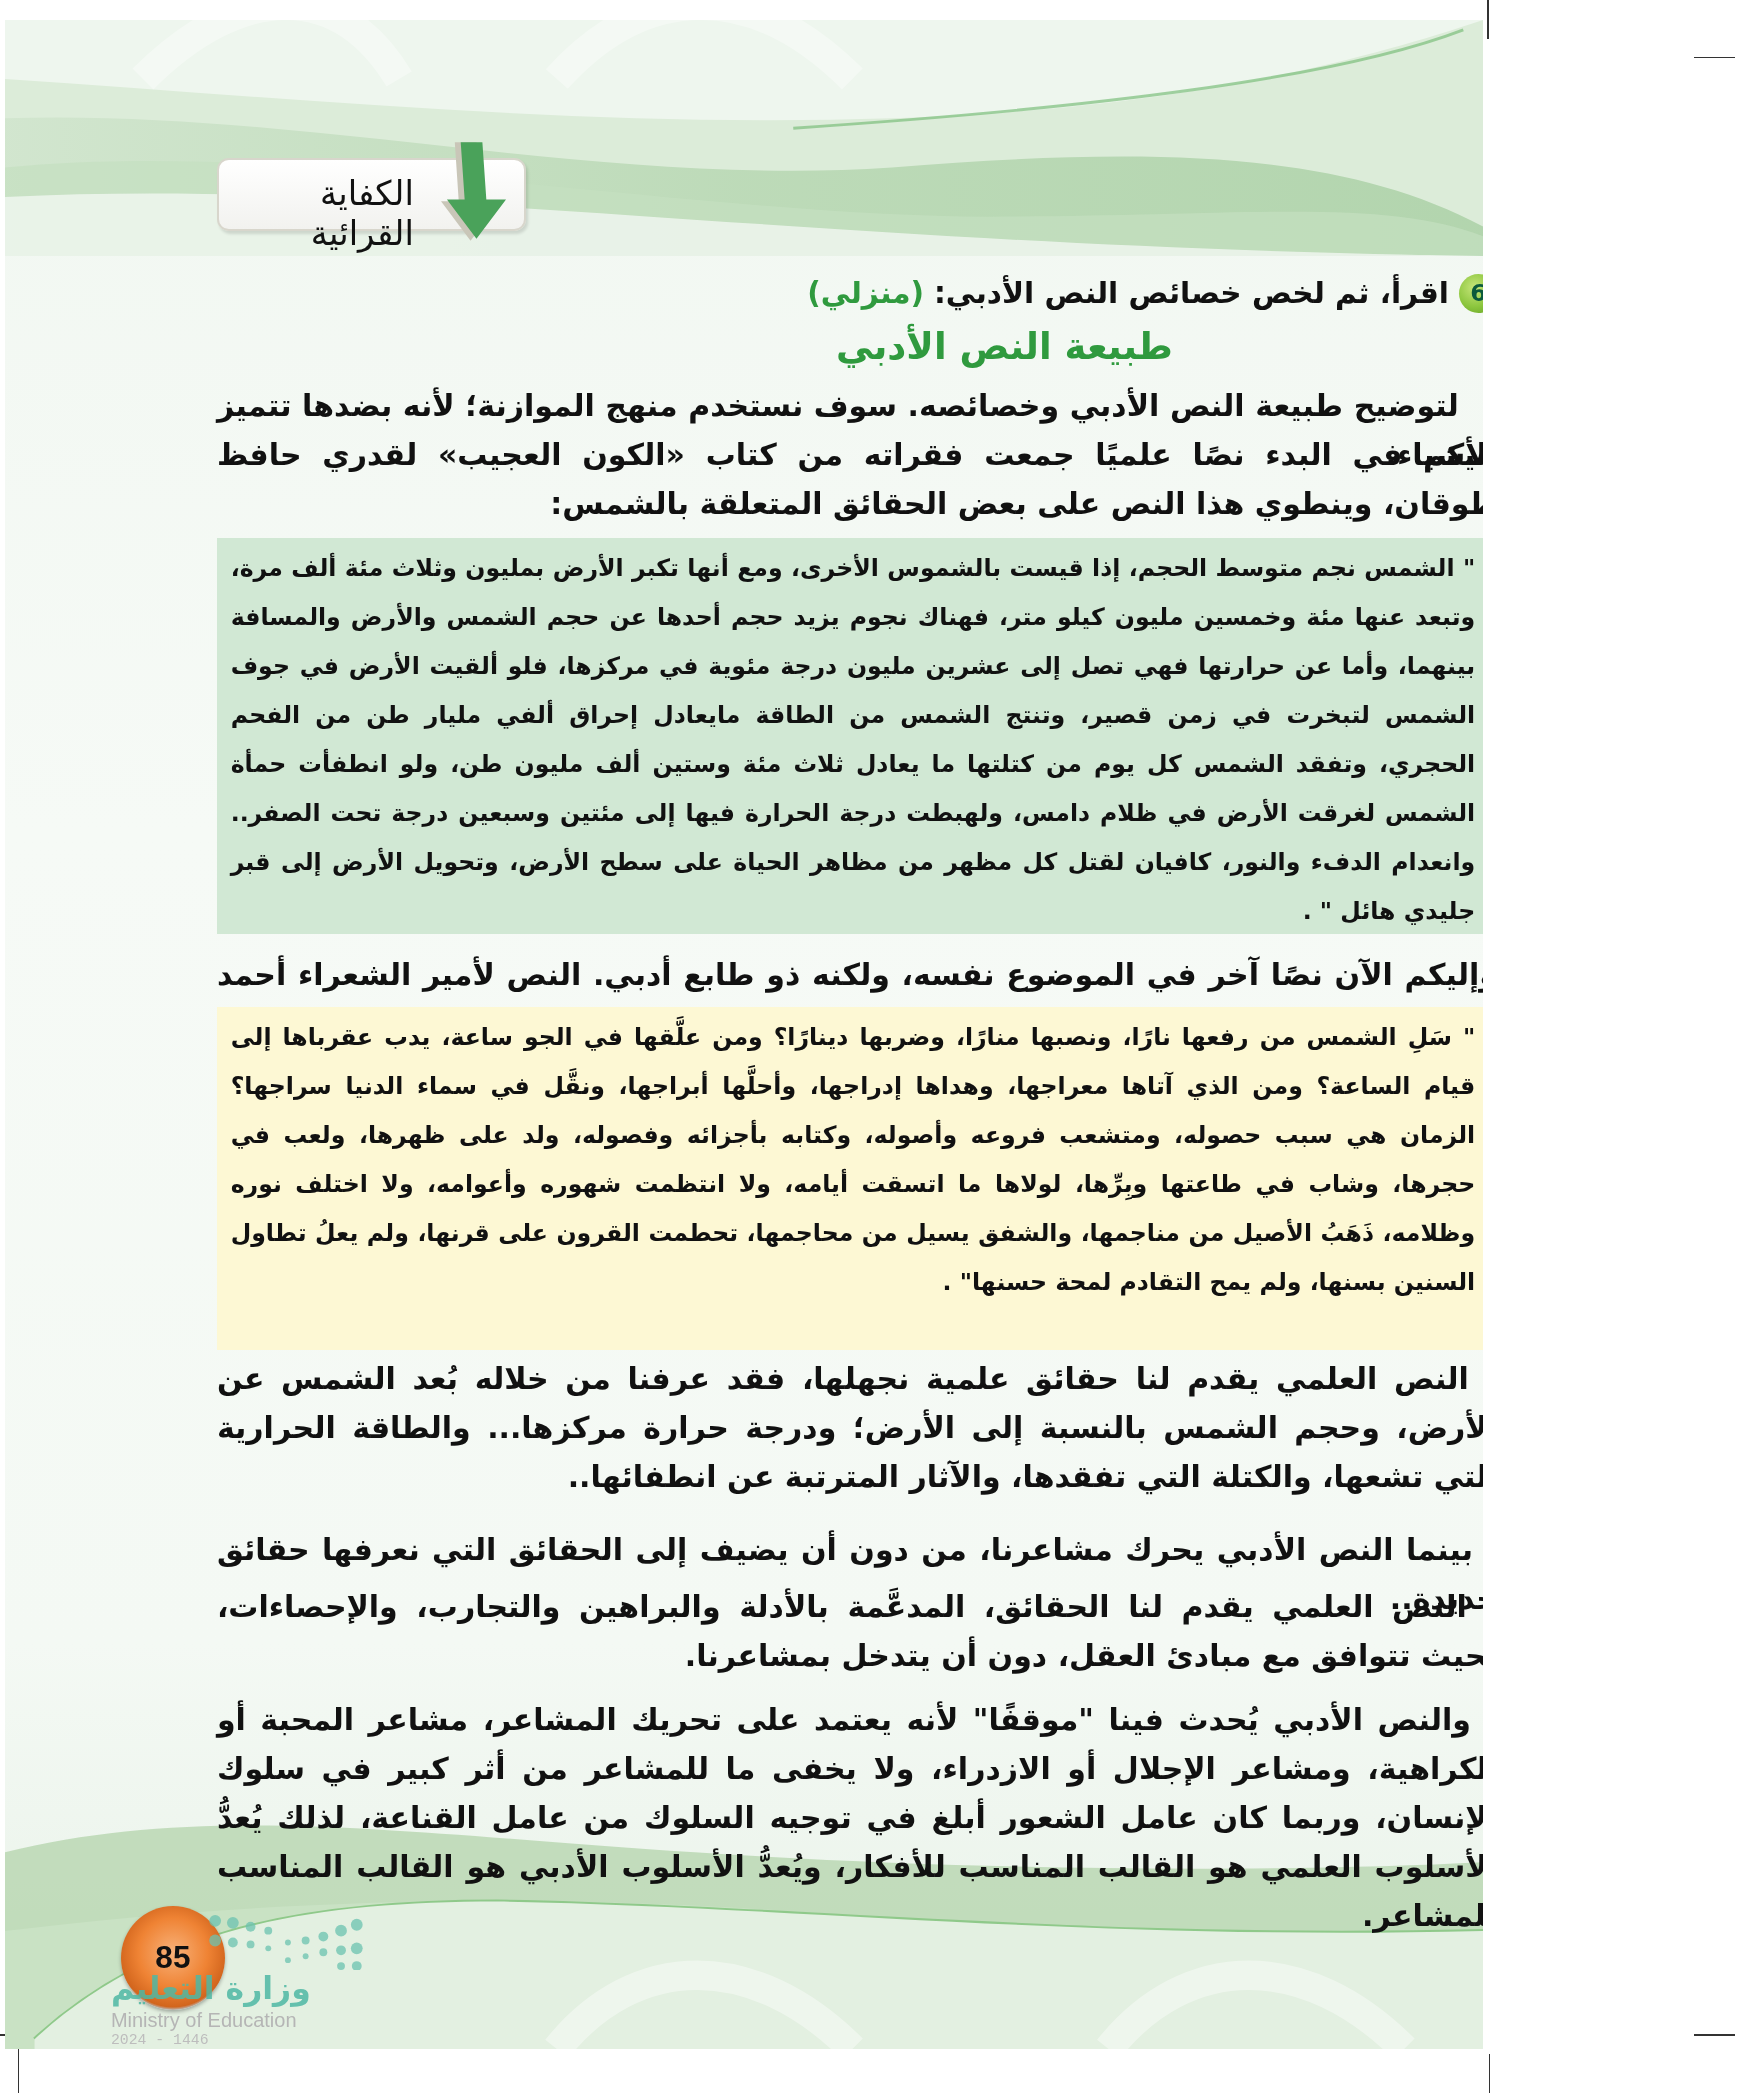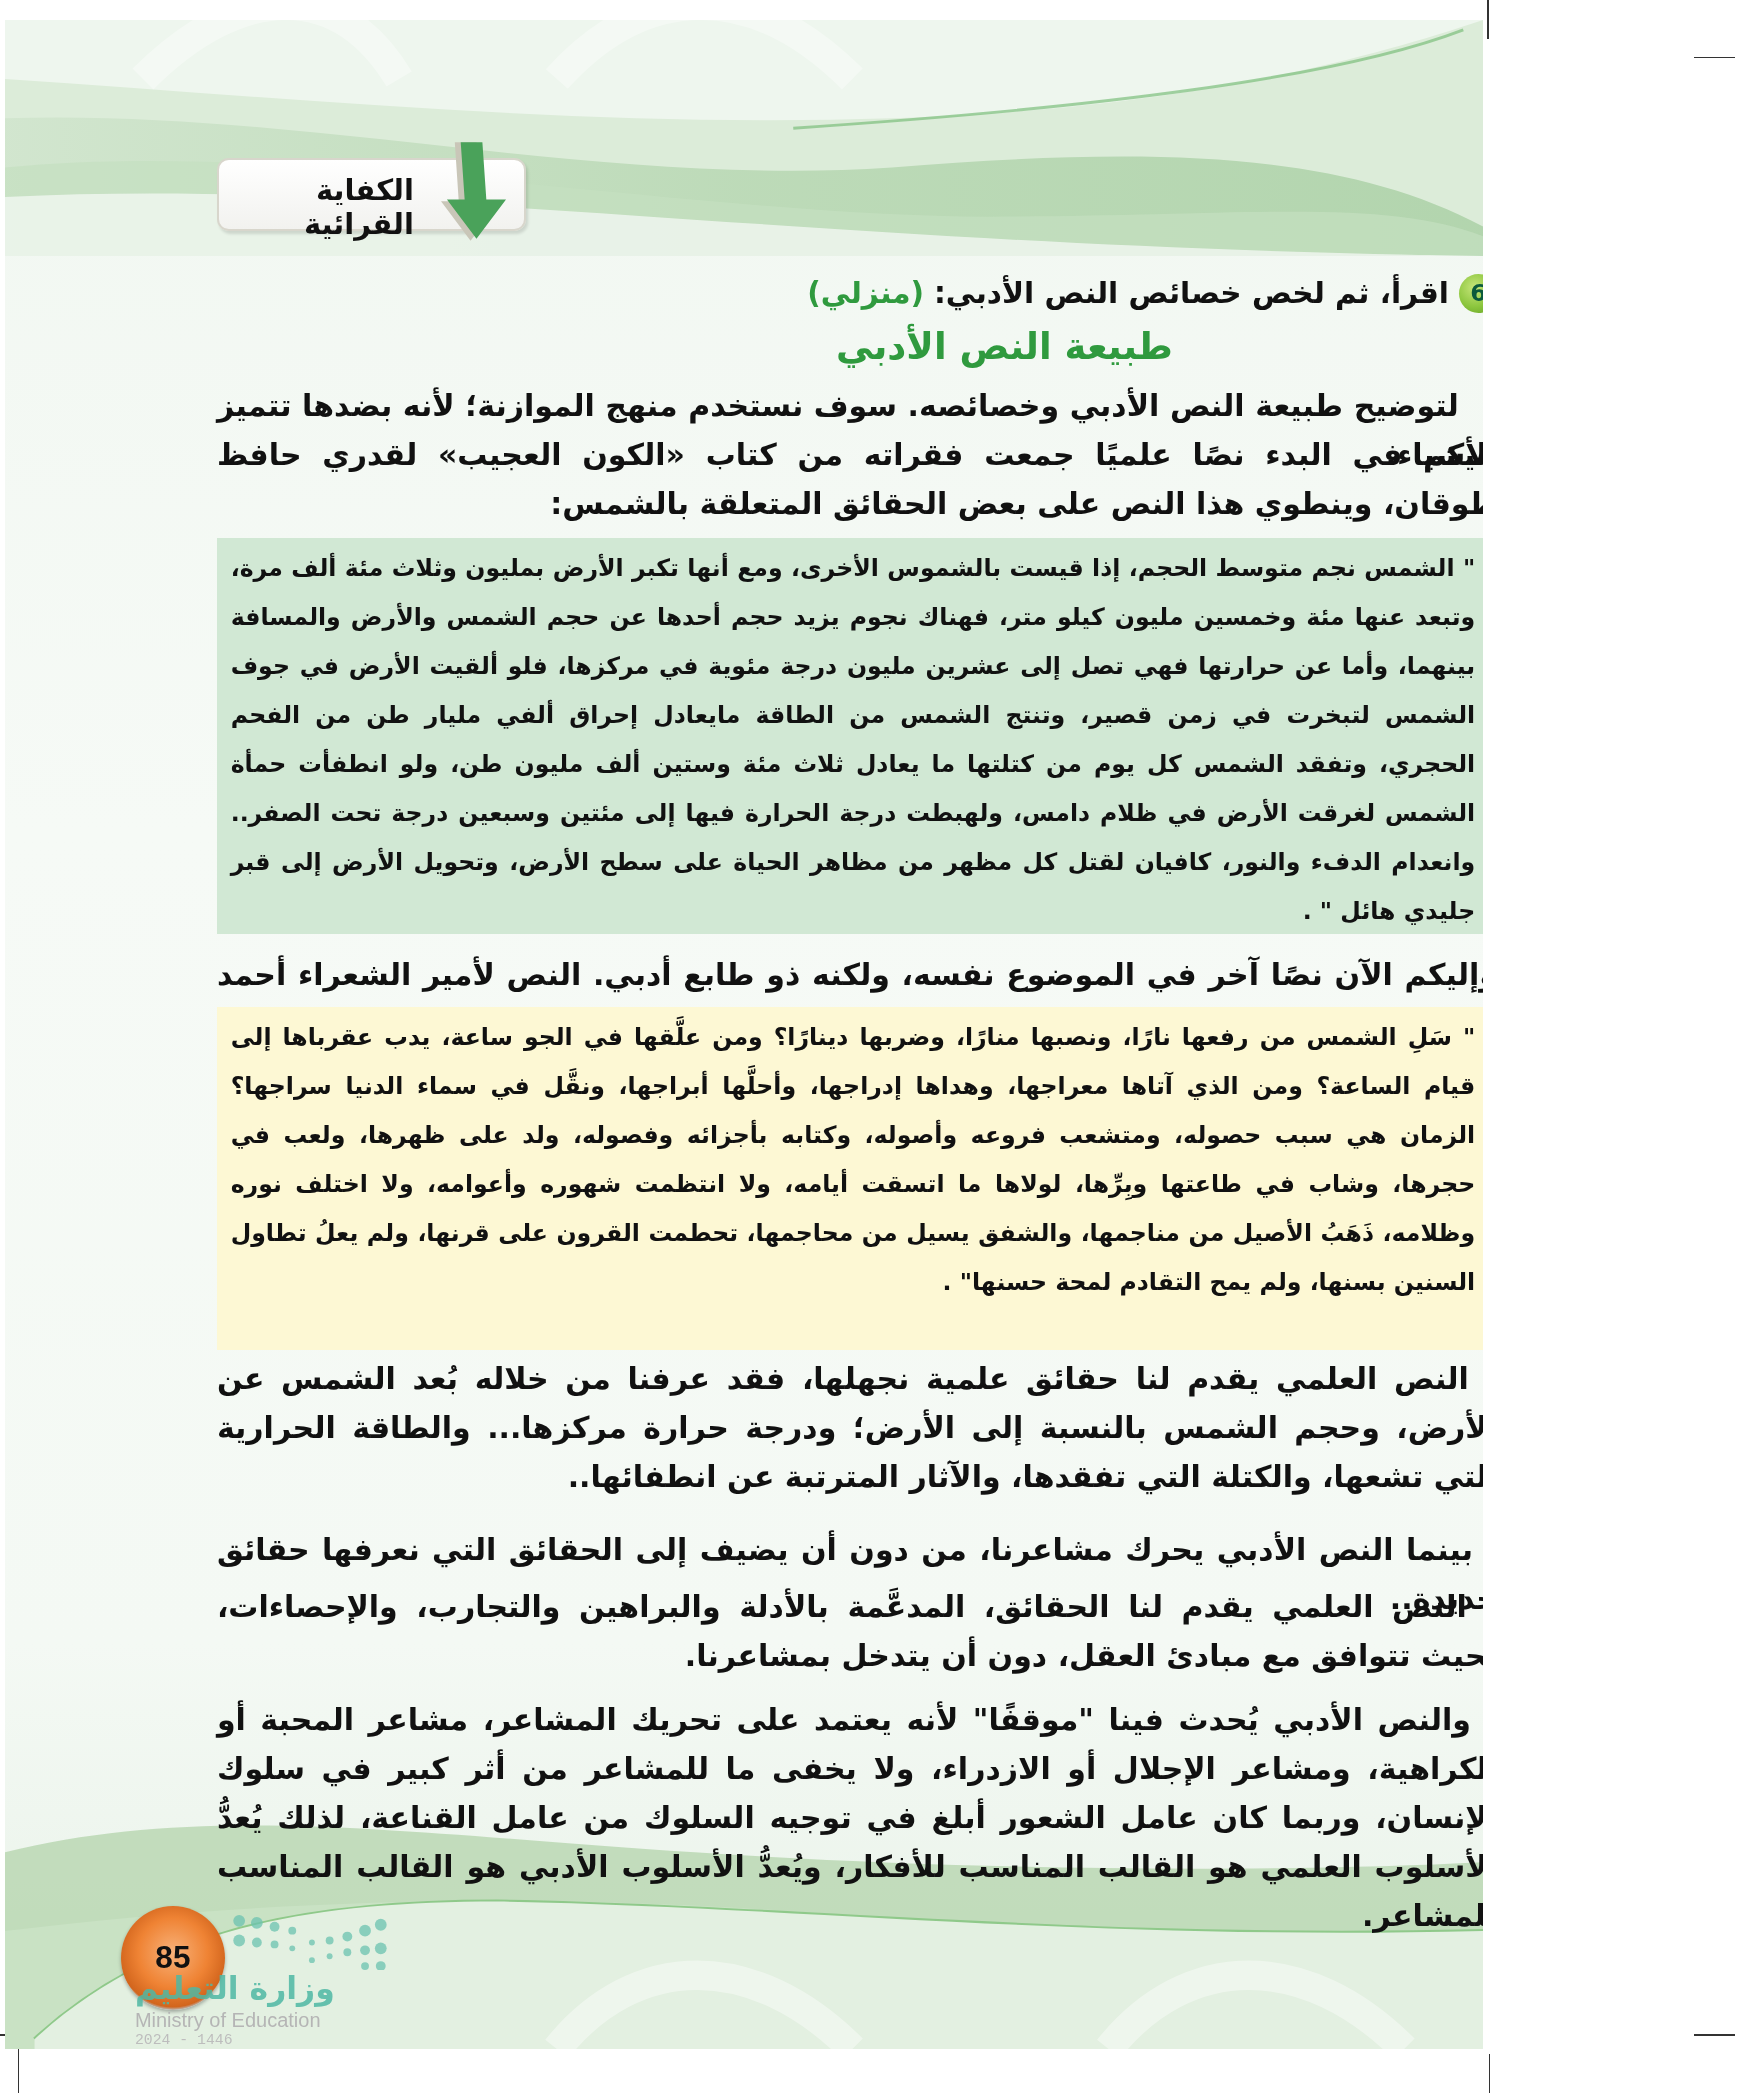--- a/index.html
+++ b/index.html
@@ -19,21 +19,21 @@
   .crop-mark { position: absolute; background: #333; }
 
   .section-tab {
     position: absolute; left: 212px; top: 138px; width: 305px; height: 69px;
     background: linear-gradient(180deg, #ffffff 0%, #f2f2ef 100%);
     border: 2px solid #d8d6cc; border-radius: 11.8px;
     box-shadow: 2px 3px 3px rgba(0,0,0,0.12);
   }
   .section-tab-label {
     position: absolute; right: 110px; top: 13.8px;
-    font-size: 29px; font-weight: bold; color: #111; direction: rtl;
+    font-size: 34px; font-weight: normal; color: #111; direction: rtl;
   }
   .tab-arrow { position: absolute; right: 15.8px; top: -17.7px; width: 67px; height: 99px; }
 
   .content {
     position: absolute; left: 212px; top: 0; width: 1281px;
     direction: rtl; text-align: justify; color: #111;
   }
   .q-heading {
     position: absolute; right: 0; top: 254px; width: 1281px;
     display: flex; align-items: center; justify-content: flex-start; gap: 9.9px;
@@ -61,21 +61,21 @@
   .box-green { background: #d1e8d4; top: 518px; height: 396px; }
   .box-yellow { background: #fdf8d4; top: 987px; height: 343px; }
 
   .page-ball {
     position: absolute; left: 116px; top: 1886px; width: 104px; height: 104px; border-radius: 50%;
     background: radial-gradient(circle at 50% 45%, #f8b27a 0%, #ef8334 45%, #d2651d 70%, #b9b9b9 74%, #e8e8e8 85%, #9a9a9a 100%);
     box-shadow: 0 2px 3.9px rgba(0,0,0,0.3);
     display: flex; align-items: center; justify-content: center; text-align: center;
   }
   .page-number { font-size: 31.5px; font-weight: bold; color: #111; font-family: "Liberation Sans", sans-serif; }
-  .moe-logo { position: absolute; left: 106px; top: 1886px; width: 236px; height: 148px; margin-left: 24px; }
+  .moe-logo { position: absolute; left: 106px; top: 1886px; width: 236px; height: 148px; }
   .moe-ar { position: absolute; left: 0; top: 64px; font-size: 31.5px; color: #4fb8a4; direction: rtl; font-weight: bold; opacity: 0.85; }
   .moe-en { position: absolute; left: 0; top: 103px; font-size: 20px; color: #b5b5b5; font-family: "Liberation Sans", sans-serif; text-align: center; }
   .moe-year { position: absolute; left: 0; top: 126px; font-size: 14.8px; color: #bdbdbd; font-family: Liberation Mono, monospace; }
 </style>
 </head>
 <body>
 
 <div class="crop-mark" style="left:17.7px;top:19.7px;width:2px;height:39px;"></div>
 <div class="crop-mark" style="left:1487px;top:0;width:2px;height:39px;"></div>
 <div class="crop-mark" style="left:1694px;top:57px;width:41px;height:1px;"></div>

